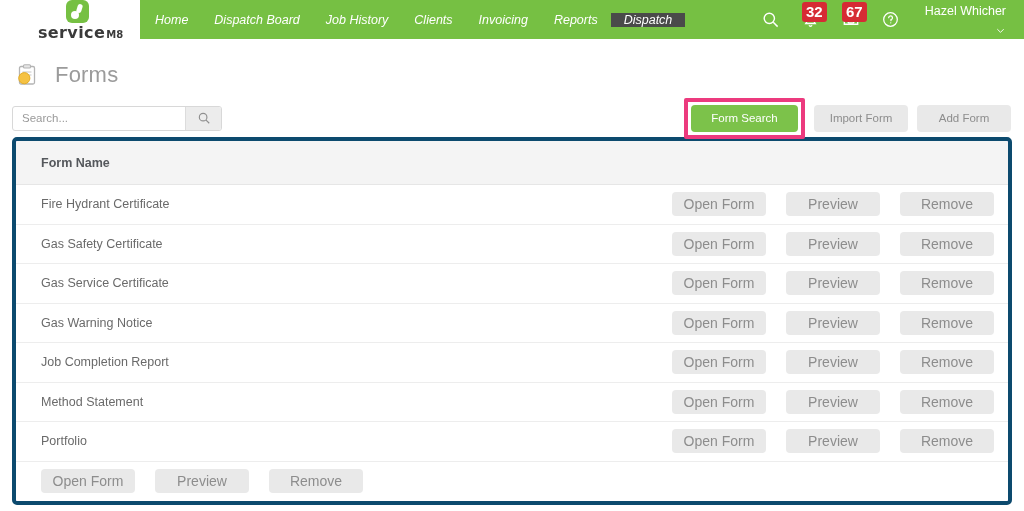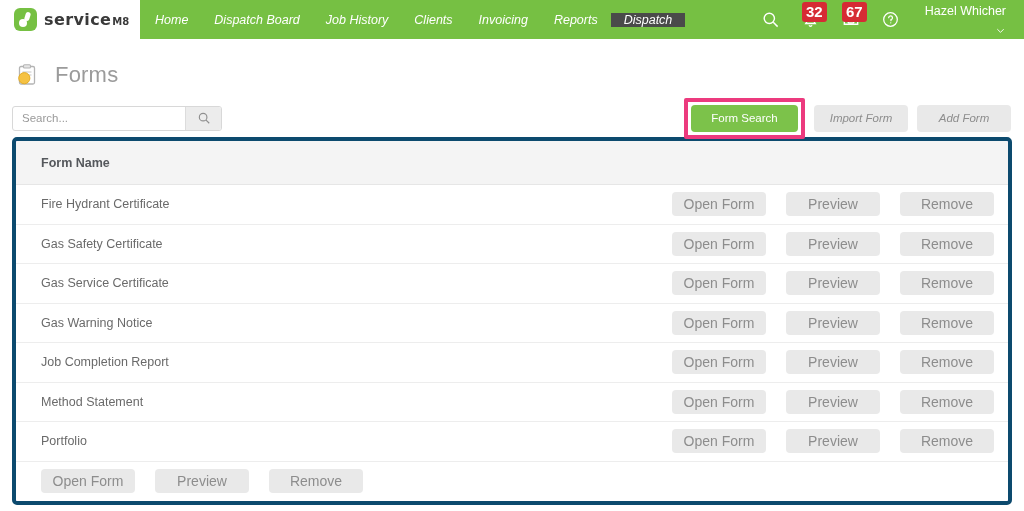--- a/index.html
+++ b/index.html
@@ -26,20 +26,21 @@
     position: relative;
   }
 
   .logo-zone {
     width: 140px;
     background: #ffffff;
     display: flex;
     align-items: center;
     padding-left: 14px;
     flex-shrink: 0;
+    flex-direction: column;
   }
 
   .logo-mark {
     width: 23px;
     height: 23px;
     border-radius: 6px;
     background: #76c043;
     position: relative;
     flex-shrink: 0;
   }
@@ -246,21 +247,20 @@
     color: #ffffff;
     height: 27px;
     width: 107px;
   }
 
   .btn-secondary {
     background: #e9e9e9;
     color: #8d8d8d;
     height: 27px;
     width: 94px;
-    font-style: italic;
   }
 
   
   .table-card {
     border: 4px solid #0c4a6e;
     border-radius: 5px;
     overflow: hidden;
     background: #8b5cf6;
   }
 

